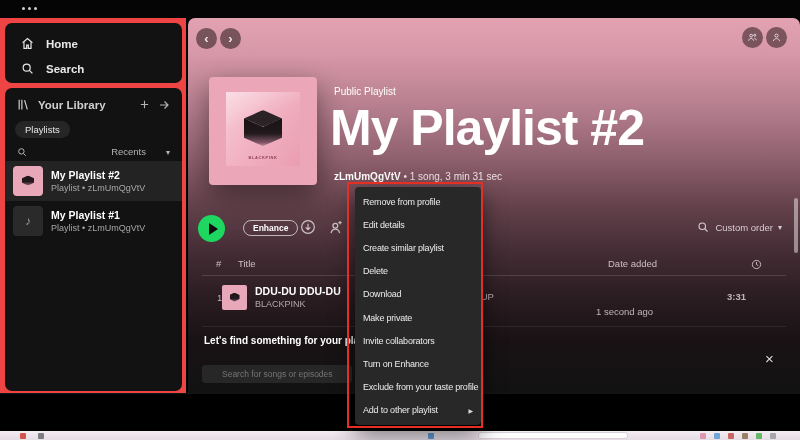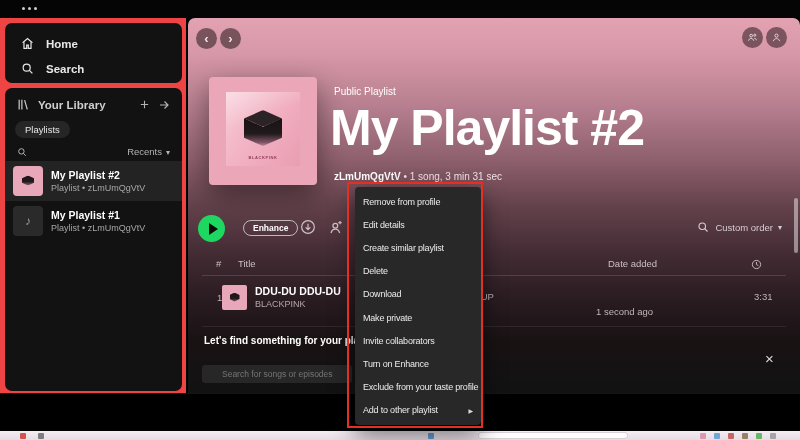--- a/index.html
+++ b/index.html
@@ -183,21 +183,21 @@
     <span class="chip">Playlists</span>
 
     <div class="lib-tools">
       <span>
         <svg width="10" height="10" viewBox="0 0 24 24" fill="none" stroke="#b3b3b3" stroke-width="2.4">
           <circle cx="10.5" cy="10.5" r="6.5"></circle>
             <path d="M15.5 15.5 21 21"></path>
           </svg>
       </span>
       <span class="sp"></span>
-      <span style="display:flex;align-items:flex-end;gap:4px;">
+      <span style="display:flex;align-items:flex-end;gap:20px;">
         <span>Recents</span>
         <span style="font-size:8px;">▾</span>
       </span>
     </div>
 
     <div class="pl-item active">
       <div class="pl-thumb pink">
           <div class="mini-cube"></div>
         </div>
       <div class="pl-meta">
@@ -309,21 +309,21 @@
 
   <div class="trow">
     <span class="abs tdim" style="left:29px;top:14px;">1</span>
     <div class="thumb">
         <div class="mini-cube" style="width:10px;height:9px;"></div>
       </div>
     <span class="abs tt" style="left:67px;top:7px;">DDU-DU DDU-DU</span>
     <span class="abs ta" style="left:67px;top:21px;">BLACKPINK</span>
     <span class="abs tdim" style="left:250px;top:13px;">SQUARE UP</span>
     <span class="abs tdim" style="left:408px;top:28px;">1 second ago</span>
-    <span class="abs tdim" style="left:566px;top:13px;">3:31</span>
+    <span class="abs tdim" style="left:539px;top:13px;font-weight:bold;">3:31</span>
   </div>
 
   <div class="find-divider"></div>
   <div class="find-head">Let's find something for your playlist</div>
   <span class="find-search-ic">
     <svg width="10" height="10" viewBox="0 0 24 24" fill="none" stroke="#9a9a9a" stroke-width="2.4">
       <circle cx="10.5" cy="10.5" r="6.5"></circle>
         <path d="M15.5 15.5 21 21"></path>
       </svg>
   </span>

